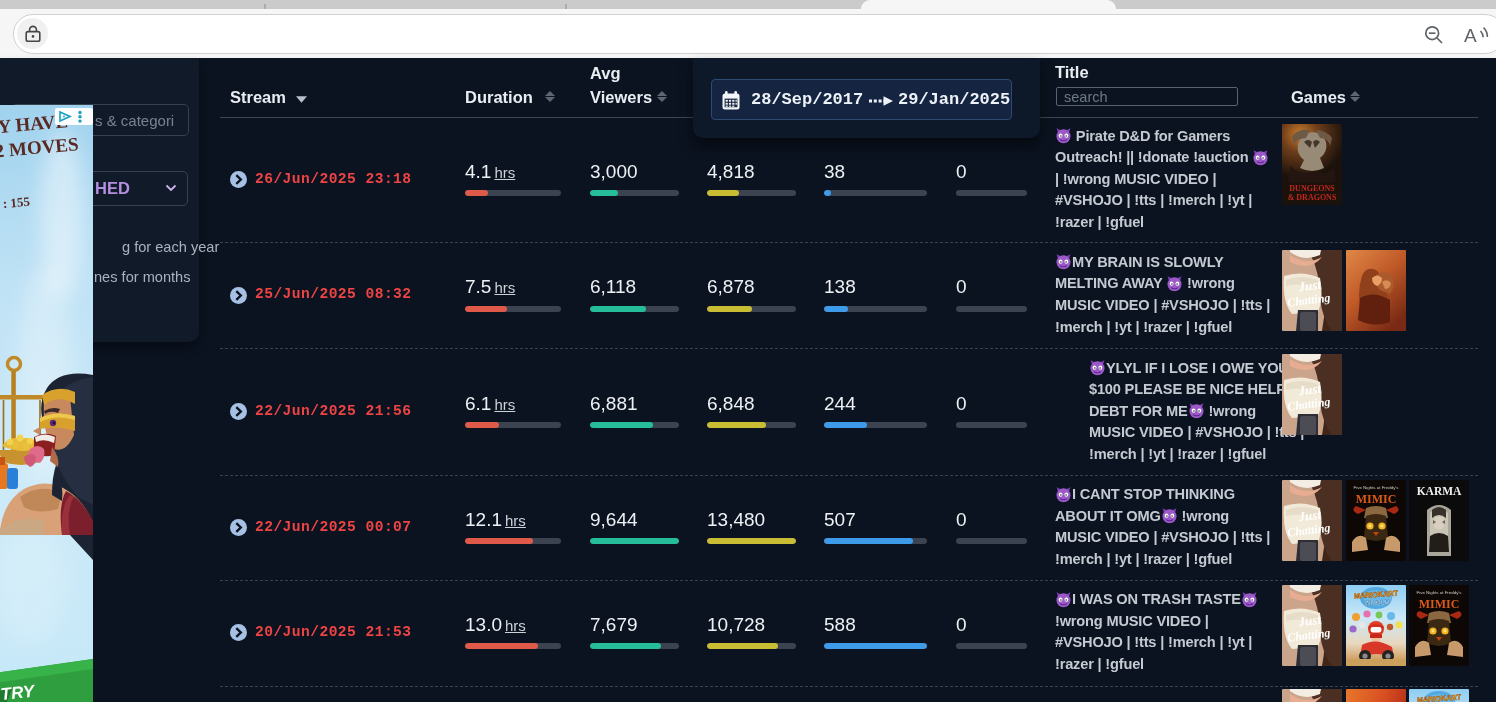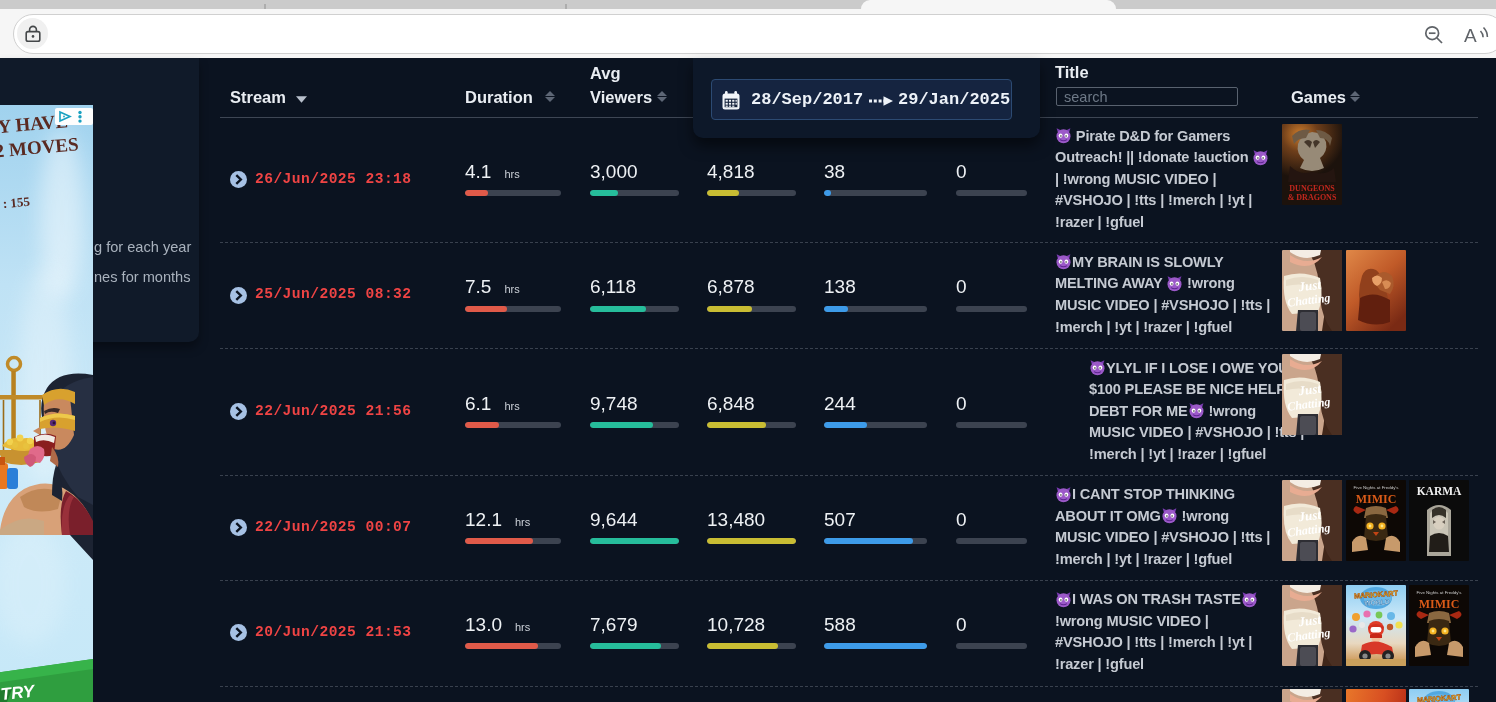--- a/index.html
+++ b/index.html
@@ -48,21 +48,21 @@
     border-radius:2px; }
   #hsearch span { position:absolute; left:7px; top:1px; font-size:14.5px; color:#6e7987; }
 
   
   .rowsep { left:220px; width:1258px; height:0; border-top:1px dashed #39414e; }
   .chevcirc { width:17px; height:17px; }
   .sdate { font-family:"Liberation Mono", monospace; font-size:14.6px; font-weight:bold; letter-spacing:0.45px;
     color:#ef4444; white-space:pre; }
   .metric { position:absolute; }
   .metric .val { font-size:19px; color:#eef1f4; white-space:nowrap; height:24px; }
-  .metric .val small { font-size:11px; font-weight:normal; color:#cdd2d9; margin-left:13px; }
+  .metric .val small { font-size:15px; font-weight:normal; color:#cdd2d9; margin-left:3px;text-decoration:underline; }
   .bar { position:absolute; height:6px; border-radius:3px; background:#3c4350; overflow:hidden; }
   .fill { position:absolute; left:0; top:0; height:6px; border-radius:3px; }
   .f-red { background:#e05a49; }
   .f-teal { background:#26bd9b; }
   .f-yel { background:#c9bd33; }
   .f-blue { background:#3d9be9; }
   .imp { vertical-align:-3.5px; }
   .title { font-size:14.6px; font-weight:bold; color:#c5cad2; line-height:21.6px; white-space:nowrap; letter-spacing:-0.18px; }
   .thumb { position:absolute; width:60px; height:81px; border-radius:1px; overflow:hidden; }
 
@@ -101,21 +101,30 @@
   </svg>
 
   <svg class="abs chromeicon" style="left:1464px; top:22px;" width="28" height="24" viewBox="0 0 28 24">
     <text x="0" y="20" font-size="19" fill="#5f6368" font-family="Liberation Sans">A</text>
     <path d="M16.5 9 a9 9 0 0 1 2.6 6.3" fill="none" stroke="#5f6368" stroke-width="1.6"></path>
     <path d="M19.5 5.5 a13.5 13.5 0 0 1 3.9 9.5" fill="none" stroke="#5f6368" stroke-width="1.6"></path>
   </svg>
 
   <div class="abs" id="page">
     <div class="abs" id="sidepanel"></div>
-    <div class="abs sidenote" style="left:94px; top:181px;">g for each year</div>
+    <div class="abs sideinput" id="sidesearch">
+        <span>s &amp; categori</span>
+      </div>
+    <div class="abs sideinput" id="sideselect">
+      <span class="seltext">HED</span>
+      <svg style="position:absolute; right:10px; top:12px;" width="12" height="8" viewBox="0 0 12 8">
+        <path d="M1.5 1.5 L6 6 L10.5 1.5" fill="none" stroke="#cdb6ea" stroke-width="1.8"></path>
+      </svg>
+    </div>
+    <div class="abs sidenote" style="left:94px; top:181px;padding-left:28px;">g for each year</div>
     <div class="abs sidenote" style="left:94px; top:211px;">nes for months</div>
 
     <div class="abs th" style="left:230px; top:30px;">Stream</div>
     <svg class="abs" style="left:296px; top:38px;" width="11" height="7" viewBox="0 0 12 7">
       <path d="M0 0 H12 L6 7 Z" fill="#b8c0cc"></path>
     </svg>
     <div class="abs th" style="left:465px; top:30px;">Duration</div>
     <div class="abs sorticon" style="left:545px; top:33px;"></div>
     <div class="abs th" style="left:590px; top:6px;">Avg</div>
     <div class="abs th" style="left:590px; top:30px;">Viewers</div>
@@ -282,21 +291,21 @@
         <path d="M6.3 4.2 L10.8 8.5 L6.3 12.8" fill="none" stroke="#0b1320" stroke-width="2.4"></path>
       </svg>
     <div class="abs sdate" style="left:255px; top:344.5px;">22/Jun/2025 21:56</div>
     <div class="abs metric" style="left:465px; top:290px; width:127px;">
     <div class="val" style="position:absolute; top:44.5px;">6.1<small>hrs</small></div>
     <div class="bar" style="left:0; top:74px; width:96px;">
           <div class="fill f-red" style="width:35.9%;"></div>
         </div>
     </div>
     <div class="abs metric" style="left:590px; top:290px; width:127px;">
-    <div class="val" style="position:absolute; top:44.5px;">9,748</div>
+    <div class="val" style="position:absolute; top:44.5px;">6,881</div>
     <div class="bar" style="left:0; top:74px; width:89px;">
           <div class="fill f-teal" style="width:71.3%;"></div>
         </div>
     </div>
     <div class="abs metric" style="left:707px; top:290px; width:127px;">
     <div class="val" style="position:absolute; top:44.5px;">6,848</div>
     <div class="bar" style="left:0; top:74px; width:89px;">
           <div class="fill f-yel" style="width:66.6%;"></div>
         </div>
     </div>

